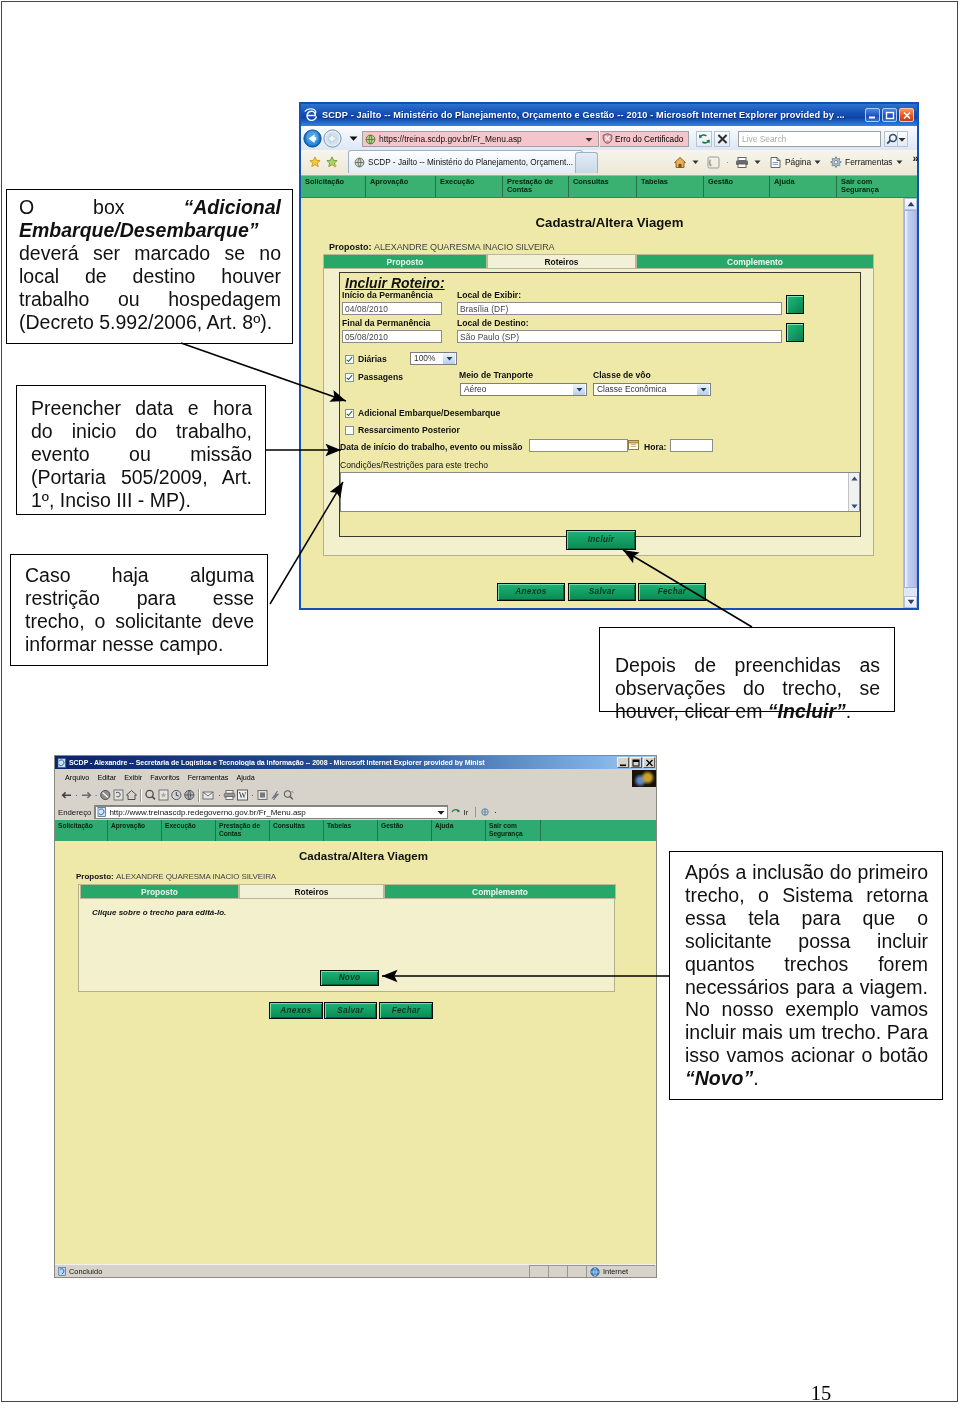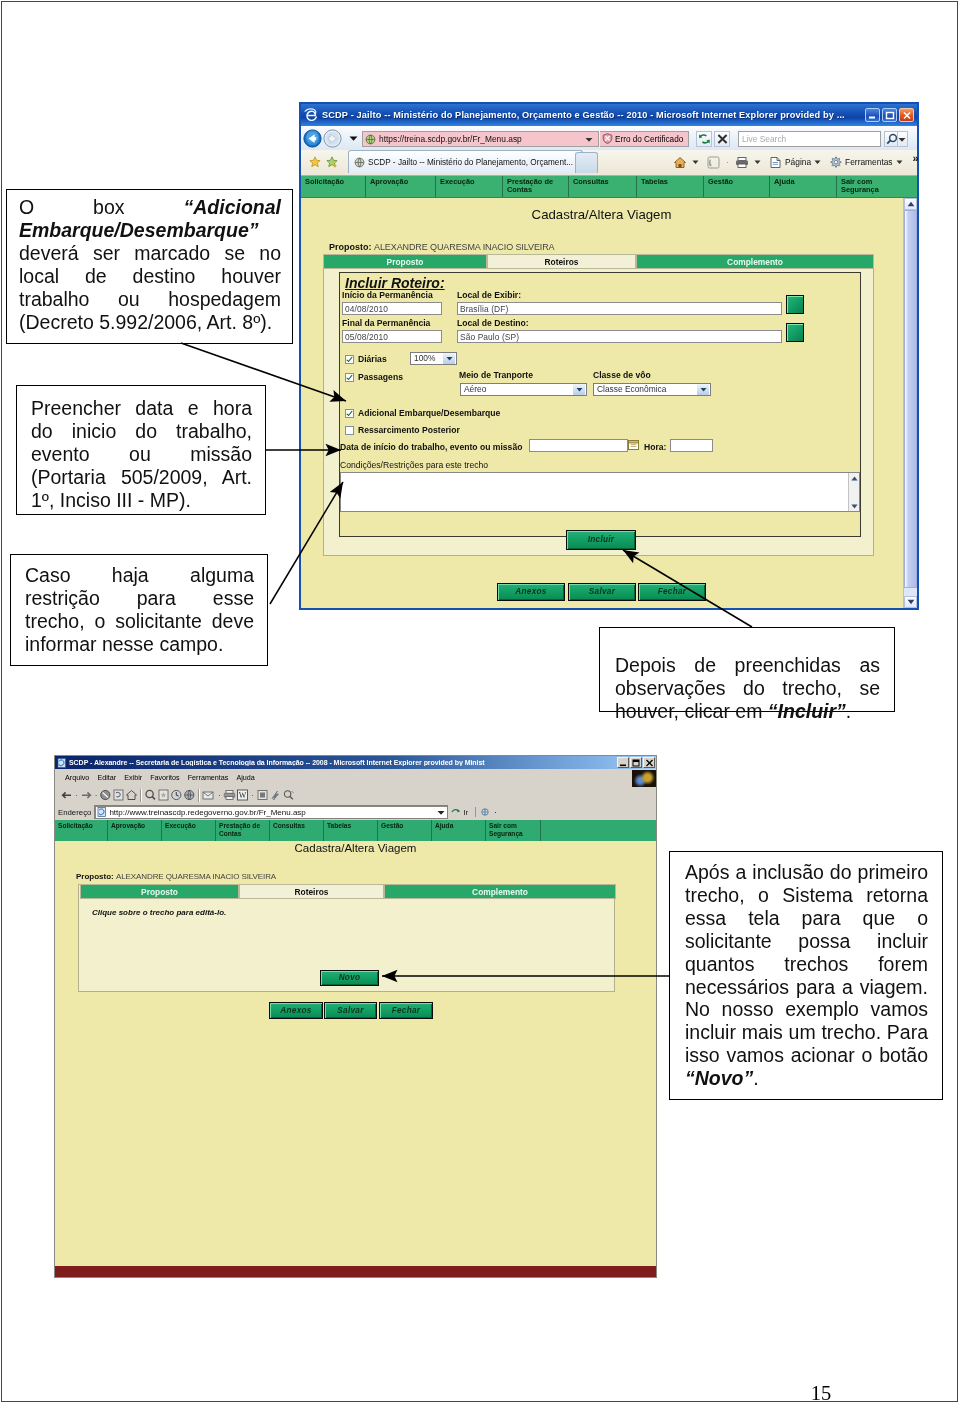--- a/index.html
+++ b/index.html
@@ -70,21 +70,21 @@
 .gnav .c:nth-child(3){width:67px;} .gnav .c:nth-child(4){width:66px;}
 .gnav .c:nth-child(5){width:68px;} .gnav .c:nth-child(6){width:67px;}
 .gnav .c:nth-child(7){width:66px;} .gnav .c:nth-child(8){width:67px;}
 .gnav .c:nth-child(9){width:76px;padding-right:22px;}
 
 .content{background:#eee9a9;position:relative;}
 .scrollbar{position:absolute;right:0;top:0;width:13px;bottom:0;background:#dfe6f7;border-left:1px solid #b2bfde;}
 .sbtn{width:13px;height:12px;background:linear-gradient(to bottom,#fbfcff,#e2e8f8);border:1px solid #b4c0dc;box-sizing:border-box;display:flex;align-items:center;justify-content:center;}
 .sbthumb{position:absolute;left:0;top:12px;width:13px;height:378px;background:linear-gradient(to right,#fafbff,#c3ceee 30%,#aebcea);border:1px solid #9fb0e0;box-sizing:border-box;}
 
-h1.pgtitle{font-size:12.5px;font-weight:normal;text-align:center;margin:0;color:#111;font-family:"Liberation Sans",sans-serif;}
+h1.pgtitle{font-size:12.5px;font-weight:bold;text-align:center;margin:8px;color:#111;font-family:"Liberation Sans",sans-serif;}
 .proposto{font-size:8.5px;}
 .tabs3{display:flex;}
 .tabs3 .tb{background:#27a869;color:#eafaf0;font-size:8.4px;font-weight:bold;text-align:center;
   padding:1.5px 0;border:1px solid #b9b998;box-sizing:border-box;flex:none;}
 .tabs3 .tb.tbsel{background:#f3f0d8;color:#111;}
 .tabs3 .tA{width:164px;} .tabs3 .tB{width:149px;} .tabs3 .tC{width:238px;}
 
 .fld{background:#fff;border:1px solid #8c8c8c;font-size:8.4px;color:#444;padding:1px 2px;box-sizing:border-box;height:13px;line-height:11px;letter-spacing:0.1px;}
 .lbl{font-size:8.6px;font-weight:bold;color:#111;}
 .sel{background:#fff;border:1px solid #7d7d7d;font-size:8.4px;color:#333;padding:0 1px 0 3px;box-sizing:border-box;height:13px;line-height:11px;display:flex;align-items:center;}
@@ -156,21 +156,21 @@
 .tasbtn.up{top:1px;} .tasbtn.dn{bottom:1px;}
 #shot1 .gbtn{position:absolute;}
 .b1{left:226px;top:257px;width:68px;height:18px;line-height:18px;}
 .b2{left:196px;top:385px;width:66px;height:16px;line-height:16px;}
 .b3{left:267px;top:385px;width:66px;height:16px;line-height:16px;}
 .b4{left:337px;top:385px;width:66px;height:16px;line-height:16px;}
 #shot1 .scrollbar .sbtn.up{position:absolute;top:0;}
 #shot1 .scrollbar .sbtn.dn{position:absolute;bottom:0;}
 
 
-#shot2{position:absolute;left:54px;top:755px;width:603px;height:523px;background:#7f1d1d;border:1px solid #8a8a82;box-sizing:border-box;}
+#shot2{position:absolute;left:54px;top:755px;width:603px;height:523px;background:#14b8a6;border:1px solid #8a8a82;box-sizing:border-box;}
 .ie6-title{height:13px;background:linear-gradient(to right,#0a246a 0%,#2a5596 55%,#7fb0e4 90%,#a6caf0 100%);display:flex;align-items:center;padding:0 1px;color:#fff;font-size:7px;font-weight:bold;position:relative;}
 .ie6logo{display:inline-flex;align-items:center;margin:0 2px 0 1px;}
 .ie6t{white-space:nowrap;overflow:hidden;letter-spacing:-0.05px;}
 .ie6btns{position:absolute;right:1px;top:1px;display:flex;gap:1px;}
 .ie6b{width:12px;height:11px;background:#d7d3cb;border:1px solid #f5f5f0;border-right-color:#5a5a52;border-bottom-color:#5a5a52;
   display:flex;align-items:center;justify-content:center;box-sizing:border-box;}
 .ie6-menu{height:17px;background:#d7d3cb;display:flex;align-items:center;padding:0 10px;font-size:7.2px;color:#000;gap:8px;position:relative;}
 .brandbox{position:absolute;right:0;top:1px;width:24px;height:17px;background:#1a1208;
   background-image:radial-gradient(circle at 65% 45%, #c8a030 0 18%, transparent 40%),radial-gradient(circle at 35% 62%, #5a8ad0 0 14%, transparent 36%);}
 .ie6-tools{height:18px;background:#d7d3cb;display:flex;align-items:center;padding:0 5px;gap:0px;}
@@ -747,15 +747,36 @@
       <span class="tb tA2">Proposto</span>
       <span class="tb tbsel tB2">Roteiros</span>
       <span class="tb tC2">Complemento</span>
     </div>
     <div class="hint">Clique sobre o trecho para editá-lo.</div>
     <div class="gbtn n1">Novo</div>
     <div class="gbtn n2">Anexos</div>
     <div class="gbtn n3">Salvar</div>
     <div class="gbtn n4">Fechar</div>
   </div>
+  <div class="ie6-status">
+    <span class="sico">
+        <svg width="9" height="9" viewBox="0 0 9 9">
+          <rect x="0.8" y="0.5" width="6.5" height="8" fill="#bcd8f0" stroke="#2a5a96" stroke-width="0.6"></rect>
+          <path d="M2 2.5 C3 1.4 4.8 1.5 5.6 2.9 C6.4 4.3 5.6 6.1 4 6.7" fill="none" stroke="#1e5fa8" stroke-width="0.9"></path>
+        </svg>
+      </span>
+    <span class="stxt">Concluído</span>
+    <span class="szone a"></span>
+    <span class="szone b"></span>
+    <span class="szone c"></span>
+    <span class="szone d">
+      <span class="zico">
+          <svg width="10" height="10" viewBox="0 0 10 10">
+            <circle cx="5" cy="5" r="4.2" fill="#3d7ec4" stroke="#1d4e86" stroke-width="0.7"></circle>
+            <path d="M0.9 5 L9.1 5 M5 0.9 C3.3 2.6 3.3 7.4 5 9.1 M5 0.9 C6.7 2.6 6.7 7.4 5 9.1" fill="none" stroke="#cfe4f8" stroke-width="0.7"></path>
+          </svg>
+        </span>
+      <span class="ztxt">Internet</span>
+    </span>
+  </div>
 </div>
 
 <div id="pagenum">15</div>
 
 </body></html>

